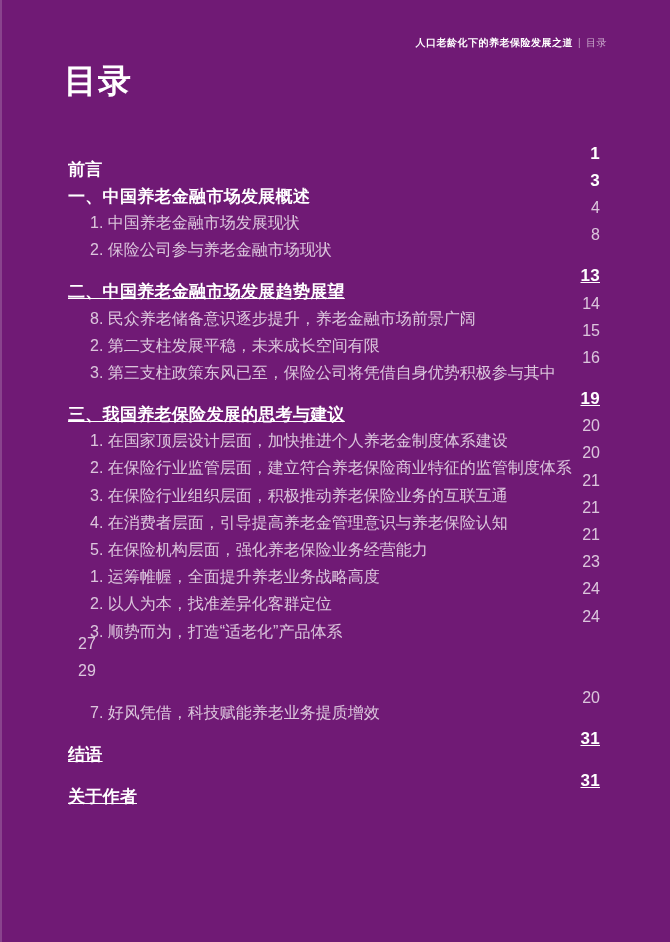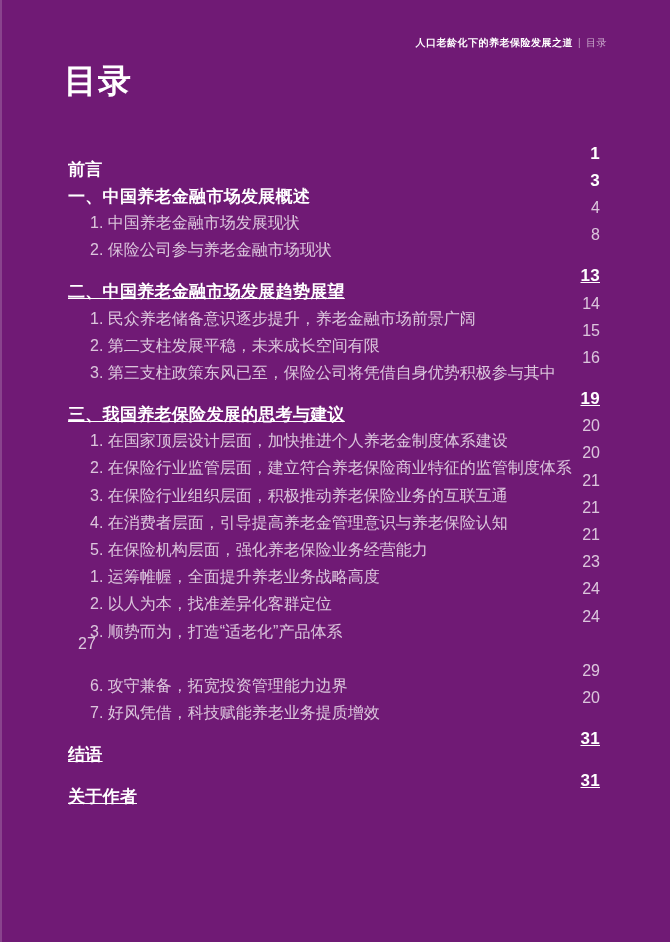--- a/index.html
+++ b/index.html
@@ -124,21 +124,21 @@
       </div>
       <div class="row lvl2">
         <span class="label">2. 保险公司参与养老金融市场现状</span>
         <span class="page-num">8</span>
       </div>
       <div class="row lvl1 gap">
         <span class="label">二、中国养老金融市场发展趋势展望</span>
         <span class="page-num">13</span>
       </div>
       <div class="row lvl2">
-        <span class="label">1. 民众养老储备意识逐步提升，养老金融市场前景广阔</span>
+        <span class="label">8. 民众养老储备意识逐步提升，养老金融市场前景广阔</span>
         <span class="page-num">14</span>
       </div>
       <div class="row lvl2">
         <span class="label">2. 第二支柱发展平稳，未来成长空间有限</span>
         <span class="page-num">15</span>
       </div>
       <div class="row lvl2">
         <span class="label">3. 第三支柱政策东风已至，保险公司将凭借自身优势积极参与其中</span>
         <span class="page-num">16</span>
       </div>
@@ -175,21 +175,20 @@
         <span class="page-num">24</span>
       </div>
       <div class="row lvl2">
         <span class="label">3. 顺势而为，打造“适老化”产品体系</span>
         <span class="page-num">24</span>
       </div>
       <div class="row lvl2">
         <span class="page-num">27</span>
       </div>
       <div class="row lvl2">
-        <span class="label">6. 攻守兼备，拓宽投资管理能力边界</span>
         <span class="page-num">29</span>
       </div>
       <div class="row lvl2">
         <span class="label">7. 好风凭借，科技赋能养老业务提质增效</span>
         <span class="page-num">20</span>
       </div>
       <div class="row lvl1 gap">
         <span class="label">结语</span>
         <span class="page-num">31</span>
       </div>

